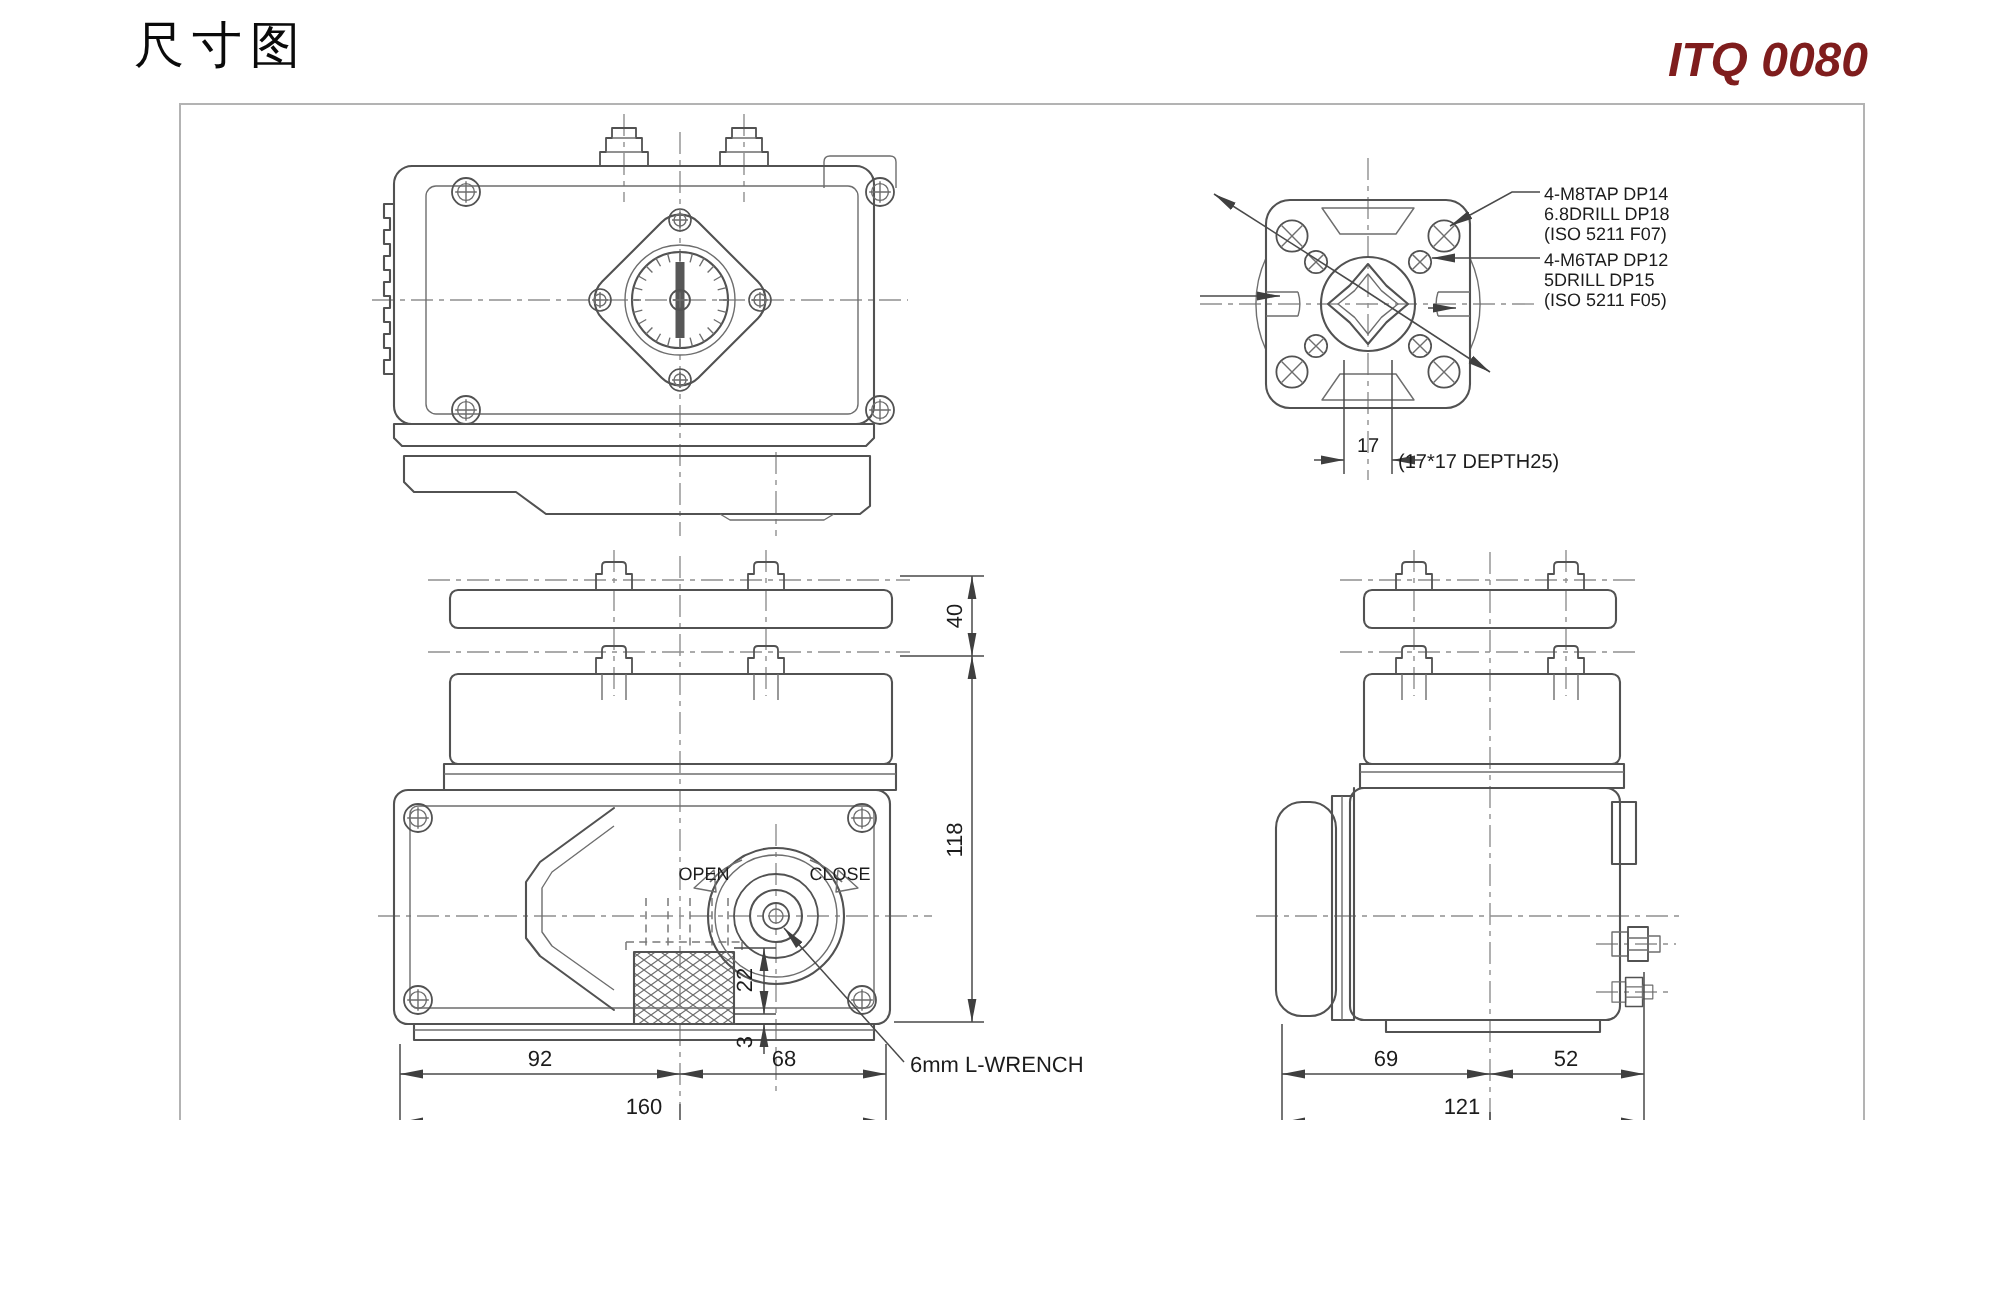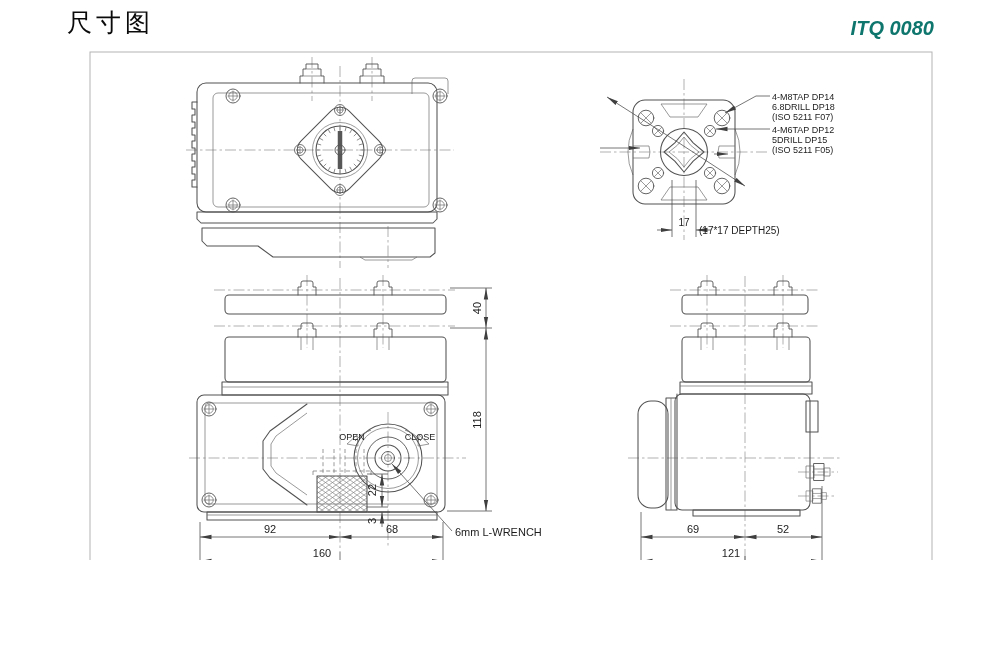--- a/index.html
+++ b/index.html
@@ -1,21 +1,21 @@
 <!DOCTYPE html>
 <html><head>
 <meta charset="utf-8">
 <style>
   html,body{margin:0;padding:0;background:#fff;}
   #sheet{position:relative;width:1000px;height:560px;background:#fff;overflow:hidden;
          font-family:"Liberation Sans",sans-serif;}
   #page-title{position:absolute;left:67px;top:6px;font-family:"DejaVu Serif","Liberation Serif",serif;
          font-size:25px;letter-spacing:4px;color:#0a0a0a;}
-  #model-no{position:absolute;right:66px;top:17px;font-size:20px;font-weight:bold;
-         font-style:italic;color:#0f766e;}
+  #model-no{position:absolute;right:66px;top:17px;font-size:24px;font-weight:bold;
+         font-style:italic;color:#7f1d1d;}
   svg{position:absolute;left:0;top:0;}
   .o{fill:none;stroke:#525252;stroke-width:1.05;stroke-linejoin:round;stroke-linecap:round;}
   .t{fill:none;stroke:#6e6e6e;stroke-width:.7;stroke-linejoin:round;}
   .cl{fill:none;stroke:#909090;stroke-width:.7;stroke-dasharray:11 3 2.5 3;}
   .hid{fill:none;stroke:#7a7a7a;stroke-width:.75;stroke-dasharray:4 2.6;}
   .dim{fill:none;stroke:#4a4a4a;stroke-width:.75;}
   .txt{font:11px "Liberation Sans",sans-serif;fill:#1c1c1c;}
   .txtm{font:10px "Liberation Sans",sans-serif;fill:#1c1c1c;}
   .txts{font:9px "Liberation Sans",sans-serif;fill:#1c1c1c;}
 </style>

